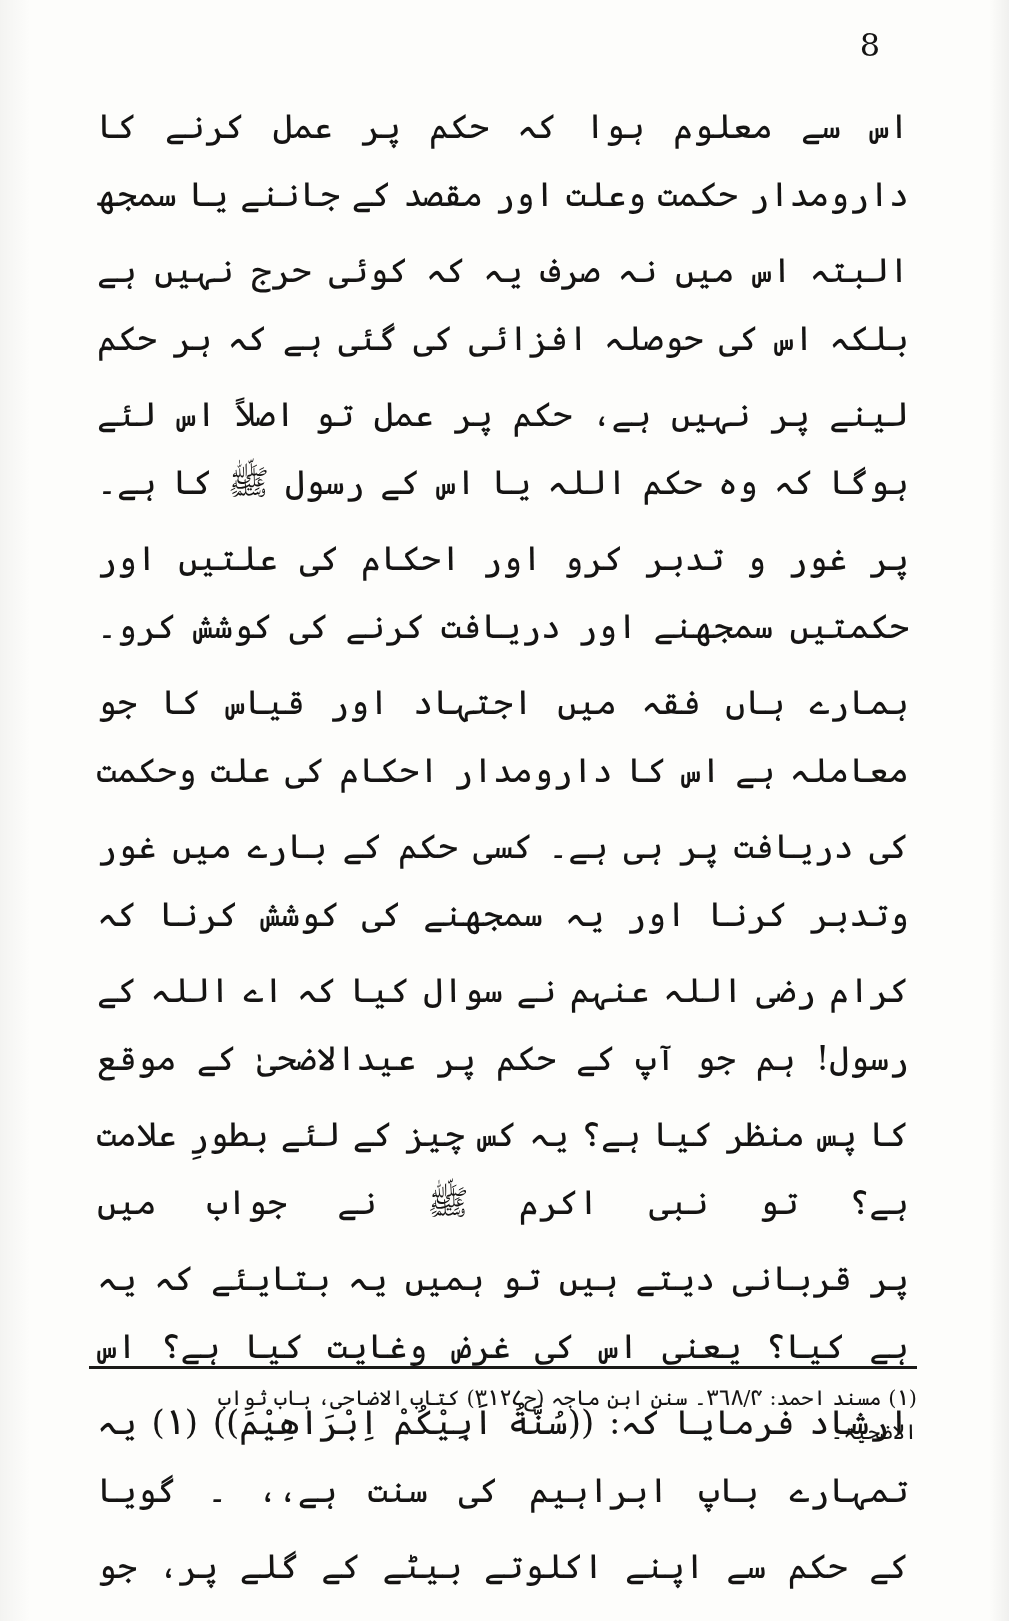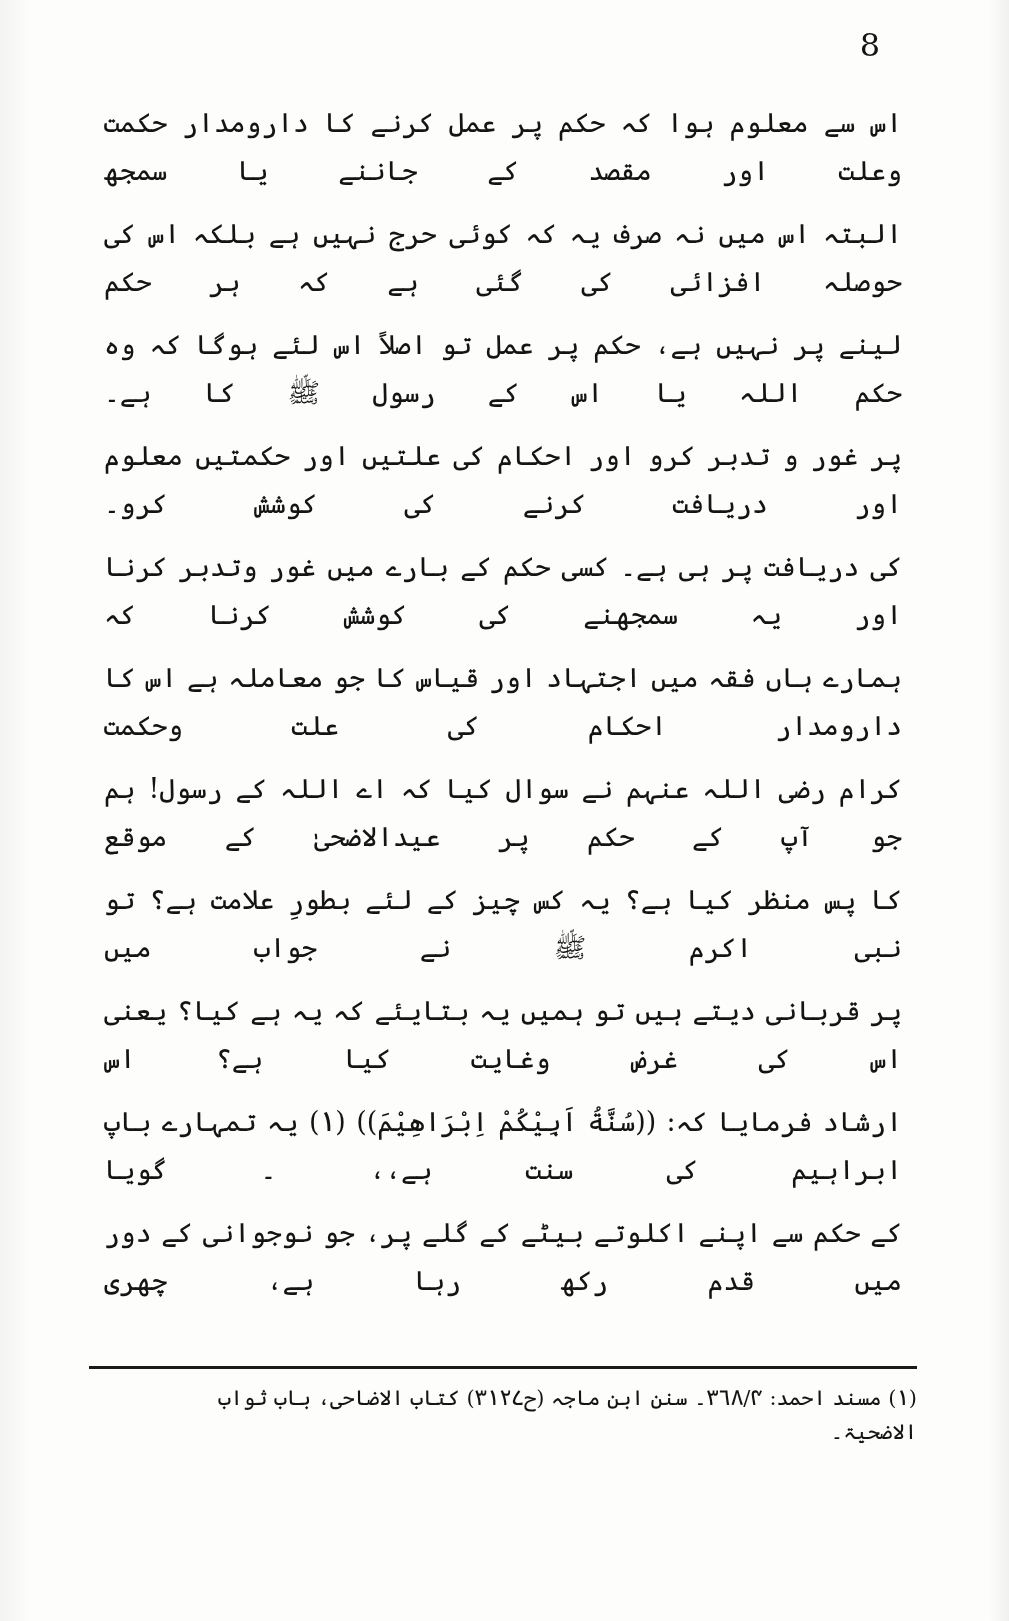--- a/index.html
+++ b/index.html
@@ -38,23 +38,23 @@
   }
   .text-block {
     position: absolute;
     top: 84px;
     right: 92px;
     width: 828px;
     direction: rtl;
     unicode-bidi: embed;
   }
   .line {
-    margin: 15px;
-    font-size: 27px;
-    line-height: 48px;
+    margin: 8px;
+    font-size: 34px;
+    line-height: 68px;
     text-align: justify;
     text-align-last: justify;
     word-spacing: 1px;
   }
   .footnote-area {
     position: absolute;
     top: 1366px;
     right: 92px;
     width: 828px;
     direction: rtl;
@@ -76,23 +76,23 @@
 <body>
 
 <div class="page">
 
   <div class="page-number">8</div>
 
   <div class="text-block">
     <p class="line">اس سے معلوم ہوا کہ حکم پر عمل کرنے کا دارومدار حکمت وعلت اور مقصد کے جاننے یا سمجھ</p>
     <p class="line">البتہ اس میں نہ صرف یہ کہ کوئی حرج نہیں ہے بلکہ اس کی حوصلہ افزائی کی گئی ہے کہ ہر حکم</p>
     <p class="line">لینے پر نہیں ہے، حکم پر عمل تو اصلاً اس لئے ہوگا کہ وہ حکم اللہ یا اس کے رسول ﷺ کا ہے۔</p>
-    <p class="line">پر غور و تدبر کرو اور احکام کی علتیں اور حکمتیں معلوم اور دریافت کرنے کی کوشش کرو۔</p>
+    <p class="line">پر غور و تدبر کرو اور احکام کی علتیں اور حکمتیں سمجھنے اور دریافت کرنے کی کوشش کرو۔</p>
+    <p class="line">ہمارے ہاں فقہ میں اجتہاد اور قیاس کا جو معاملہ ہے اس کا دارومدار احکام کی علت وحکمت</p>
     <p class="line">کی دریافت پر ہی ہے۔ کسی حکم کے بارے میں غور وتدبر کرنا اور یہ سمجھنے کی کوشش کرنا کہ</p>
-    <p class="line">ہمارے ہاں فقہ میں اجتہاد اور قیاس کا جو معاملہ ہے اس کا دارومدار احکام کی علت وحکمت</p>
     <p class="line">کرام رضی اللہ عنہم نے سوال کیا کہ اے اللہ کے رسول! ہم جو آپ کے حکم پر عیدالاضحیٰ کے موقع</p>
     <p class="line">کا پس منظر کیا ہے؟ یہ کس چیز کے لئے بطورِ علامت ہے؟ تو نبی اکرم ﷺ نے جواب میں</p>
     <p class="line">پر قربانی دیتے ہیں تو ہمیں یہ بتایئے کہ یہ ہے کیا؟ یعنی اس کی غرض وغایت کیا ہے؟ اس</p>
     <p class="line">ارشاد فرمایا کہ: ((سُنَّةُ اَبِيْكُمْ اِبْرَاهِيْمَ)) (۱) یہ تمہارے باپ ابراہیم کی سنت ہے،، ۔ گویا</p>
     <p class="line">کے حکم سے اپنے اکلوتے بیٹے کے گلے پر، جو نوجوانی کے دور میں قدم رکھ رہا ہے، چھری</p>
 
   </div>
 
   <div class="footnote-area">
     <div class="footnote-rule"></div>

